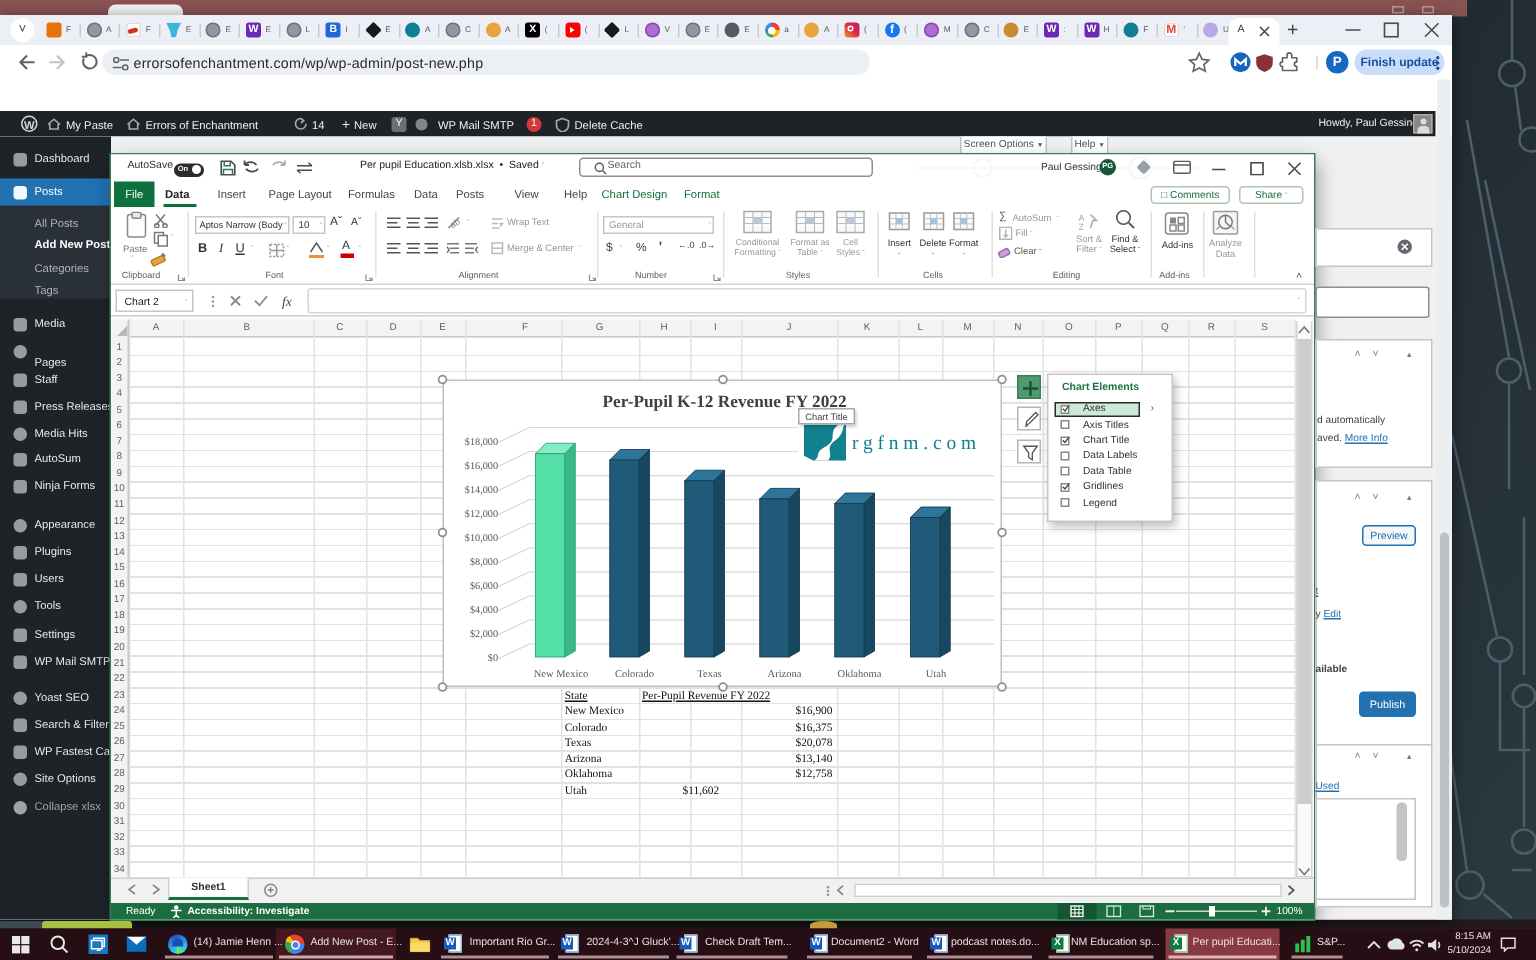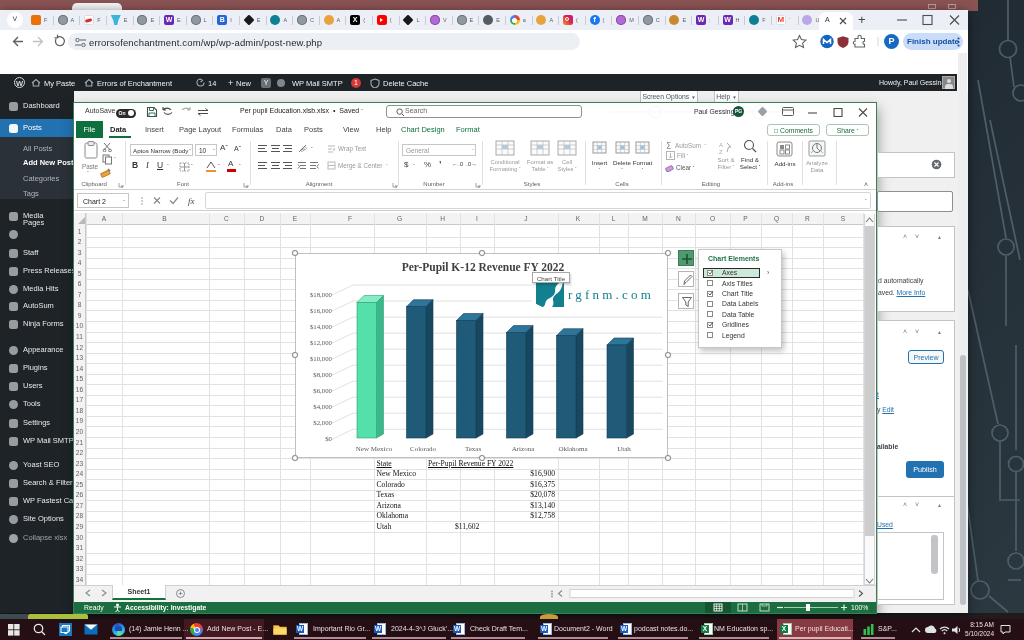--- a/index.html
+++ b/index.html
@@ -291,21 +291,21 @@
 <span class="abs" style="left:23px;top:97px;width:60px;height:18px;color:#e8e8e9;font-size:7.5px;line-height:18px;white-space:nowrap;overflow:hidden;">Dashboard</span>
 <div class="abs" style="left:9px;top:124px;width:9px;height:9px;background:#fff;border-radius:2.5px;opacity:.95"></div>
 <span class="abs" style="left:23px;top:119px;width:60px;height:18px;color:#fff;font-size:7.5px;line-height:18px;white-space:nowrap;overflow:hidden;">Posts</span>
 <span class="abs" style="left:23px;top:142px;width:52px;height:14px;color:#b0b5bb;font-weight:normal;font-size:7.5px;line-height:14px;white-space:nowrap;overflow:hidden;">All Posts</span>
 <span class="abs" style="left:23px;top:156px;width:52px;height:14px;color:#fff;font-weight:bold;font-size:7.5px;line-height:14px;white-space:nowrap;overflow:hidden;">Add New Post</span>
 <span class="abs" style="left:23px;top:172px;width:52px;height:14px;color:#b0b5bb;font-weight:normal;font-size:7.5px;line-height:14px;white-space:nowrap;overflow:hidden;">Categories</span>
 <span class="abs" style="left:23px;top:187px;width:52px;height:14px;color:#b0b5bb;font-weight:normal;font-size:7.5px;line-height:14px;white-space:nowrap;overflow:hidden;">Tags</span>
 <div class="abs" style="left:9px;top:212px;width:9px;height:9px;background:#a7aaad;border-radius:2.5px;opacity:.9"></div>
 <span class="abs" style="left:23px;top:207px;width:60px;height:18px;color:#e8e8e9;font-size:7.5px;line-height:18px;white-space:nowrap;overflow:hidden;">Media</span>
 <div class="abs" style="left:9px;top:230px;width:9px;height:9px;background:#a7aaad;border-radius:50%;opacity:.9"></div>
-<span class="abs" style="left:23px;top:214px;width:60px;height:18px;color:#e8e8e9;font-size:7.5px;line-height:18px;white-space:nowrap;overflow:hidden;">Pages</span>
+<span class="abs" style="left:23px;top:233px;width:60px;height:18px;color:#e8e8e9;font-size:7.5px;line-height:18px;white-space:nowrap;overflow:hidden;">Pages</span>
 <div class="abs" style="left:9px;top:249px;width:9px;height:9px;background:#a7aaad;border-radius:2.5px;opacity:.9"></div>
 <span class="abs" style="left:23px;top:244px;width:60px;height:18px;color:#e8e8e9;font-size:7.5px;line-height:18px;white-space:nowrap;overflow:hidden;">Staff</span>
 <div class="abs" style="left:9px;top:267px;width:9px;height:9px;background:#a7aaad;border-radius:2.5px;opacity:.9"></div>
 <span class="abs" style="left:23px;top:262px;width:60px;height:18px;color:#e8e8e9;font-size:7.5px;line-height:18px;white-space:nowrap;overflow:hidden;">Press Releases</span>
 <div class="abs" style="left:9px;top:285px;width:9px;height:9px;background:#a7aaad;border-radius:50%;opacity:.9"></div>
 <span class="abs" style="left:23px;top:280px;width:60px;height:18px;color:#e8e8e9;font-size:7.5px;line-height:18px;white-space:nowrap;overflow:hidden;">Media Hits</span>
 <div class="abs" style="left:9px;top:302px;width:9px;height:9px;background:#a7aaad;border-radius:2.5px;opacity:.9"></div>
 <span class="abs" style="left:23px;top:297px;width:60px;height:18px;color:#e8e8e9;font-size:7.5px;line-height:18px;white-space:nowrap;overflow:hidden;">AutoSum</span>
 <div class="abs" style="left:9px;top:320px;width:9px;height:9px;background:#a7aaad;border-radius:2.5px;opacity:.9"></div>
 <span class="abs" style="left:23px;top:315px;width:60px;height:18px;color:#e8e8e9;font-size:7.5px;line-height:18px;white-space:nowrap;overflow:hidden;">Ninja Forms</span>

